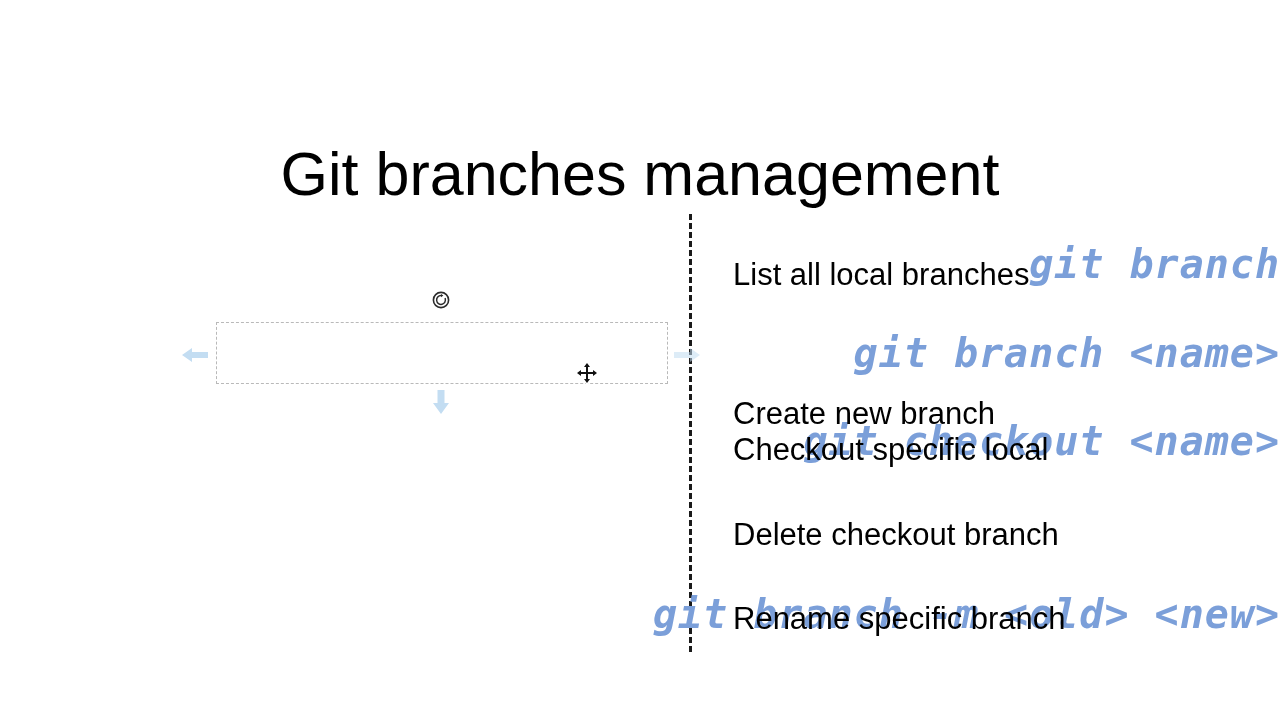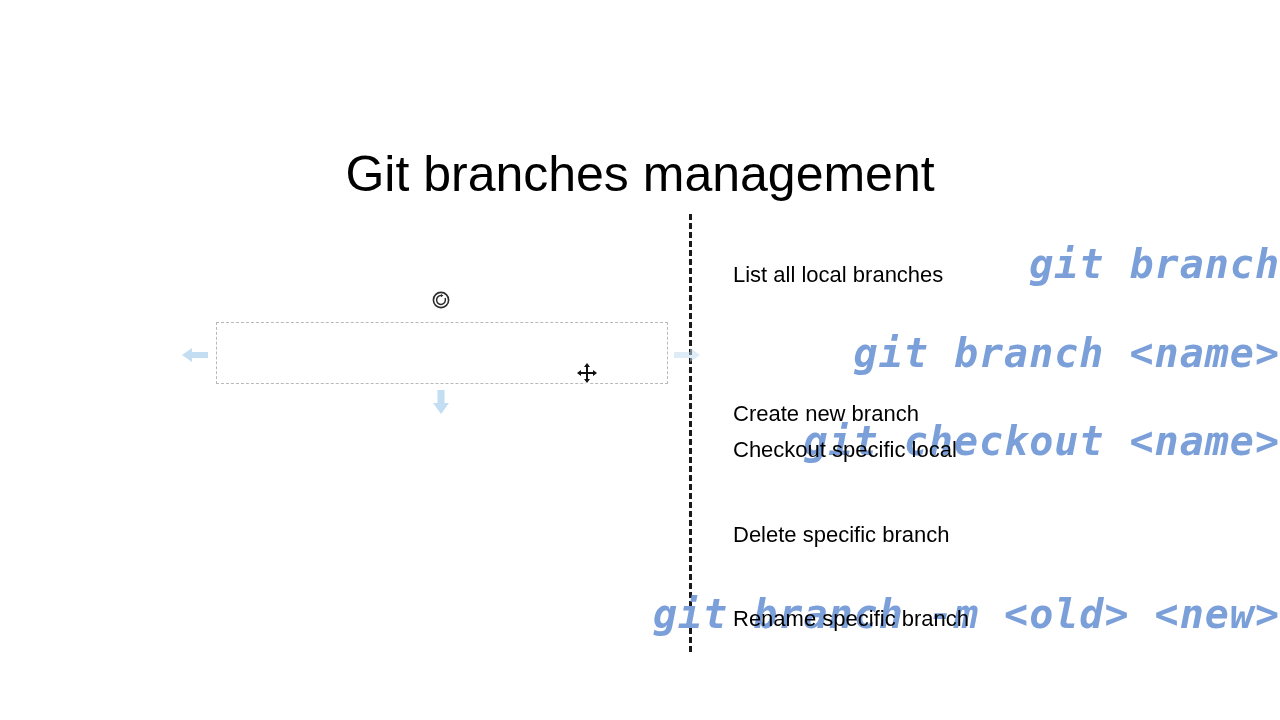--- a/index.html
+++ b/index.html
@@ -27,21 +27,21 @@
 
   
   #slide-title {
     position: absolute;
     left: 0;
     top: 146;
     top: 146px;
     width: 1280px;
     text-align: center;
     font-family: "Liberation Sans", sans-serif;
-    font-size: 50px;
+    font-size: 61px;
     font-weight: 400;
     color: #000000;
     letter-spacing: 0px;
     line-height: 56px;
     white-space: nowrap;
   }
 
   
   #divider {
     position: absolute;
@@ -66,21 +66,21 @@
     font-style: italic;
   }
 
   
   .desc {
     position: absolute;
     left: 733px;
     width: 520px;
     text-align: left;
     font-family: "Liberation Sans", sans-serif;
-    font-size: 22px;
+    font-size: 31px;
     font-weight: 400;
     color: #000000;
     white-space: nowrap;
     line-height: 38px;
   }
 
   
   #selection-box {
     position: absolute;
     left: 216px;
@@ -134,21 +134,21 @@
 
 
   <div class="cmd" style="top: 590px;">git branch -m &lt;old&gt; &lt;new&gt;</div>
 
   <div class="desc" style="top: 256px;">List all local branches</div>
 
   <div class="desc" style="top: 347px; margin-top: 48px;">Create new branch</div>
 
   <div class="desc" style="top: 431px;">Checkout specific local</div>
 
-  <div class="desc" style="top: 516px;">Delete specific branch</div>
+  <div class="desc" style="top: 516px;">Delete checkout branch</div>
 
   <div class="desc" style="top: 600px;">Rename specific branch</div>
 
   <div id="selection-box"></div>
 
   <div id="rotate-handle">
     <svg width="18" height="18" viewBox="0 0 18 18" aria-hidden="true">
       <circle cx="9" cy="9" r="7.6" fill="#ffffff" stroke="#2b2b2b" stroke-width="1.6"></circle>
       <path d="M9 4.6 A4.4 4.4 0 1 0 13.2 7.6" fill="none" stroke="#2b2b2b" stroke-width="1.5" stroke-linecap="round"></path>
       <path d="M9 3.0 L9 6.2 L11.4 4.6 Z" fill="#2b2b2b"></path>

